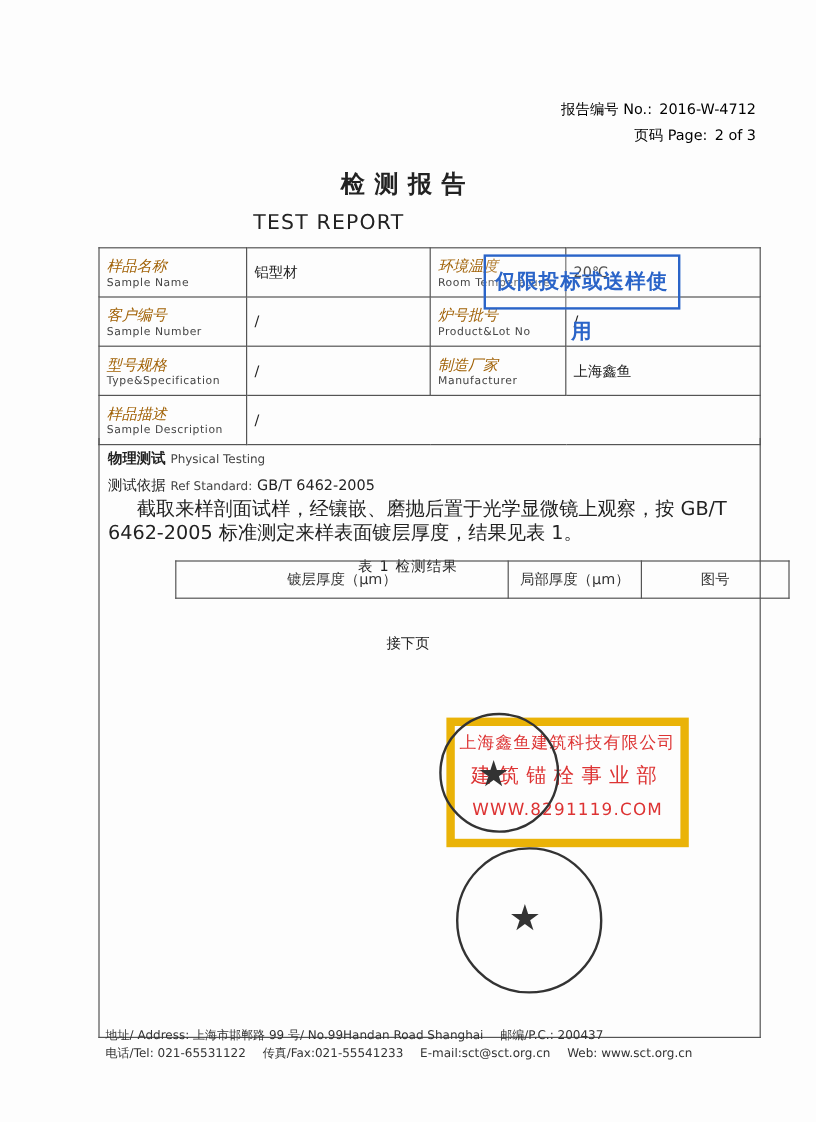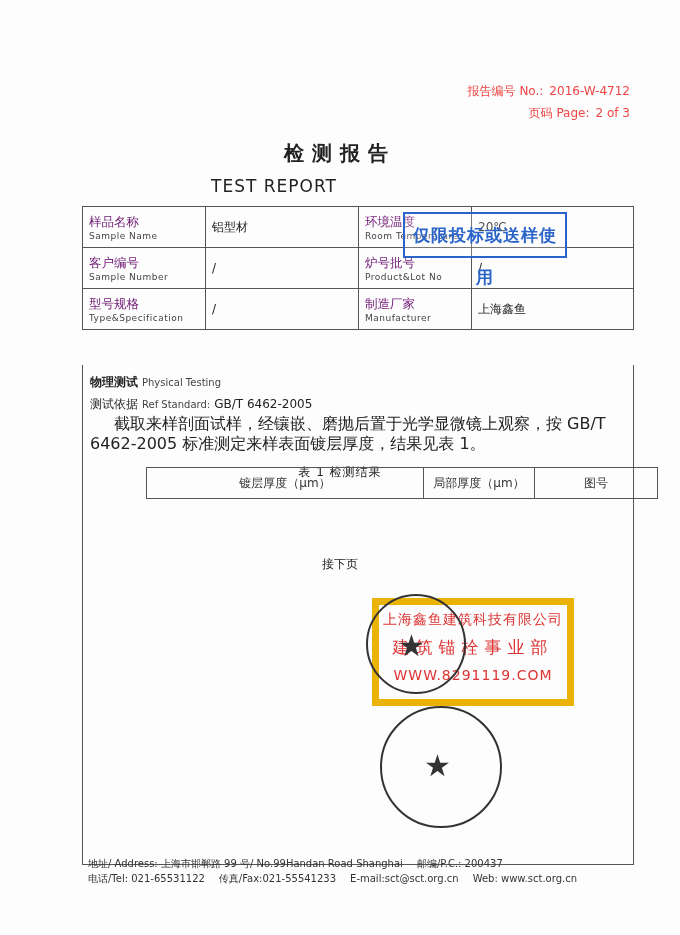--- a/index.html
+++ b/index.html
@@ -1,37 +1,37 @@
 <!DOCTYPE html>
 <html><head>
 <meta charset="utf-8">
 <style>
   html, body { margin:0; padding:0; }
   body { width:680px; height:935px; background:#fdfdfd; position:relative; overflow:hidden;
          font-family:"DejaVu Sans", sans-serif; color:#222; }
   .abs { position:absolute; }
-  .hdr-meta { right:50px; top:80px; font-size:12px; line-height:22px; text-align:right; color:#ef4444; }
+  .hdr-meta { right:50px; top:80px; font-size:12px; line-height:22px; text-align:right; color:#000000; }
   .hdr-meta div span { margin-left:6px; }
   .title-cn { left:0; width:680px; top:140px; text-align:center; font-size:20px; font-weight:bold; letter-spacing:8px; color:#222; }
   .title-en { left:0; width:548px; top:176px; text-align:center; font-size:17px; color:#222; letter-spacing:1px; }
   .info { left:82px; top:206px; width:552px; border-collapse:collapse; }
   .info td { border:1px solid #555; vertical-align:middle; padding:2px 6px; height:36px; font-size:12px; }
-  .lbl-cn { font-size:12.5px; color:#701a75; }
+  .lbl-cn { font-size:12.5px; color:#a16207;font-style:italic; }
   .lbl-en { font-size:9px; color:#444; letter-spacing:0.5px; }
   .section { left:82px; top:365px; width:552px; height:500px; border:1px solid #555; border-top:none; box-sizing:border-box; }
   .sec-title { left:90px; top:374px; font-size:12px; }
   .sec-title b { font-weight:bold; }
   .sec-title .en { font-size:10px; color:#444; margin-left:4px; }
   .ref { left:90px; top:396px; font-size:12px; }
   .ref .en { font-size:10px; color:#444; margin:0 4px; }
   .para { left:90px; top:414px; width:540px; font-size:16px; line-height:20px; text-indent:24px; }
   .tcap { left:0; width:680px; top:451px; text-align:center; font-size:12px; letter-spacing:1px;margin-top:13px; }
   .res { left:146px; top:467px; width:512px; border-collapse:collapse; }
   .res td { border:1px solid #555; text-align:center; font-size:12px; height:28px; color:#333; }
-  .cont { left:0; width:680px; top:556px; text-align:center; font-size:12px; }
+  .cont { left:0; width:680px; top:528px; text-align:center; font-size:12px; }
   .stamp-box { left:372px; top:598px; width:188px; height:94px; border:7px solid #eab308; color:#d33; font-size:14px; }
   .stamp-box div { text-align:center; line-height:28px; letter-spacing:1px; }
   .blue-stamp { left:403px; top:212px; width:160px; height:42px; border:2px solid #2a64c8; color:#2a64c8; font-size:17px; font-weight:bold; text-align:center; line-height:42px; letter-spacing:1px; background:rgba(255,255,255,0.2); }
   .seal { border-radius:50%; border:2px solid #333; }
   .footer { left:88px; top:856px; font-size:10px; line-height:15px; color:#333; }
   .footer span { margin-right:14px; }
 </style>
 </head>
 <body>
 
@@ -74,20 +74,27 @@
           <div class="lbl-cn">型号规格</div>
           <div class="lbl-en">Type&amp;Specification</div>
         </td>
     <td>/</td>
     <td>
           <div class="lbl-cn">制造厂家</div>
           <div class="lbl-en">Manufacturer</div>
         </td>
     <td>上海鑫鱼</td>
   </tr>
+  <tr>
+    <td>
+          <div class="lbl-cn">样品描述</div>
+          <div class="lbl-en">Sample Description</div>
+        </td>
+    <td colspan="3">/</td>
+  </tr>
 </tbody>
   </table>
 
 <div class="abs section"></div>
 <div class="abs sec-title"><b>物理测试</b><span class="en">Physical Testing</span></div>
 <div class="abs ref"><span>测试依据</span><span class="en">Ref Standard:</span><span>GB/T 6462-2005</span></div>
 <div class="abs para">截取来样剖面试样，经镶嵌、磨抛后置于光学显微镜上观察，按 GB/T 6462-2005 标准测定来样表面镀层厚度，结果见表 1。</div>
 
 <div class="abs tcap">表 1   检测结果</div>
 <table class="abs res">

